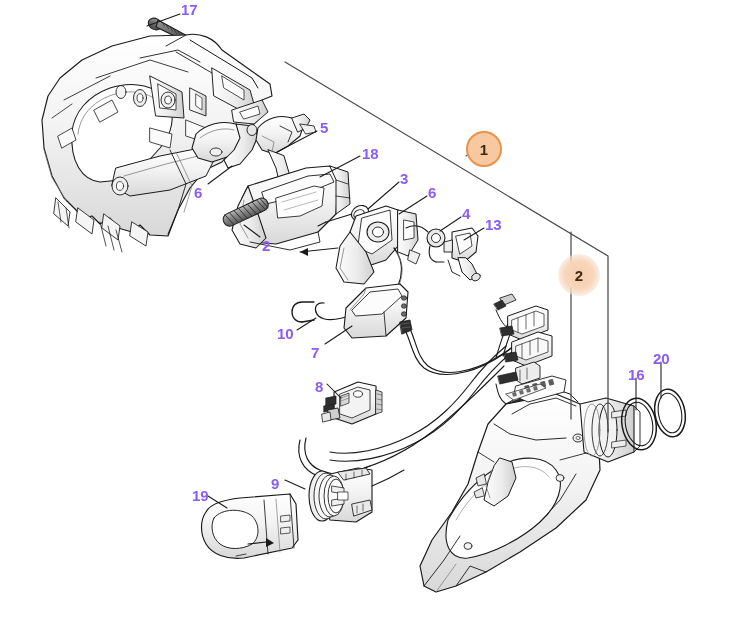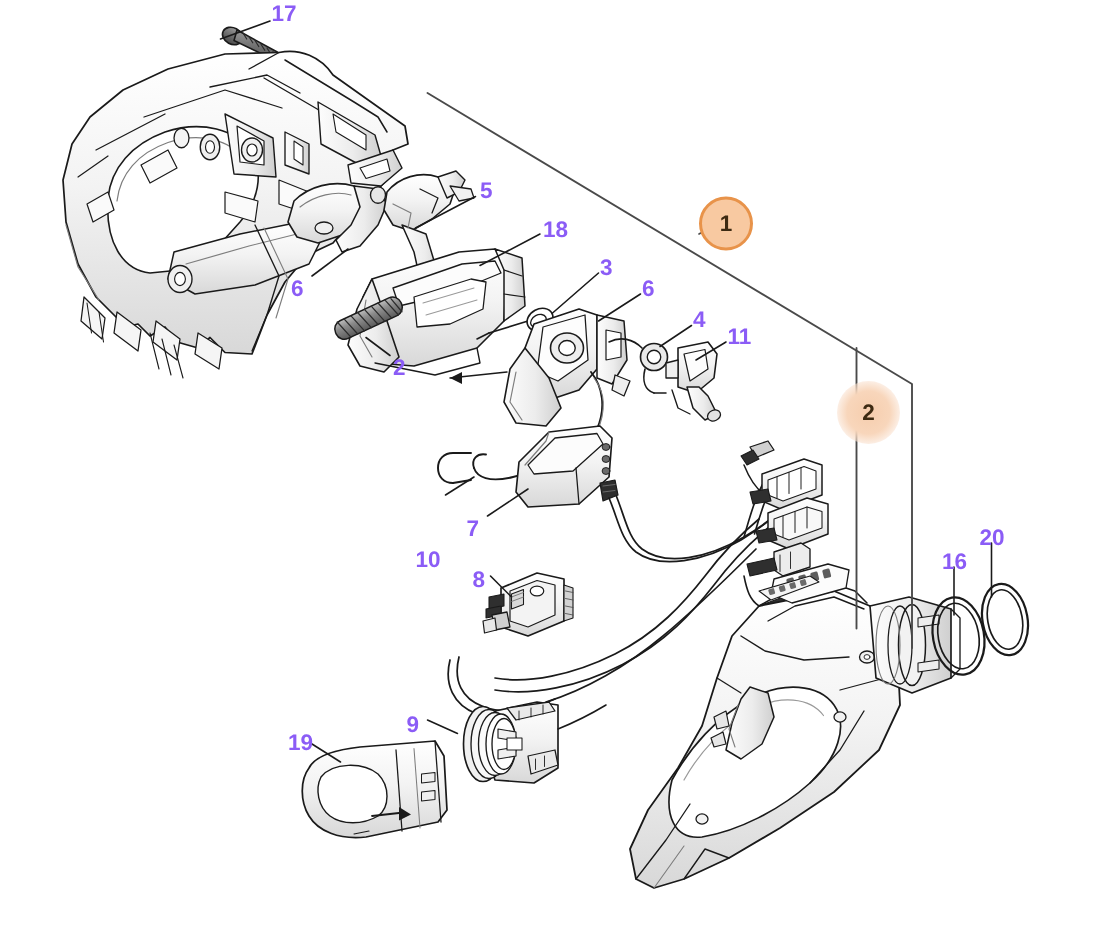--- a/index.html
+++ b/index.html
@@ -509,23 +509,23 @@
     <span>2</span>
   </div>
 
   <div class="part-label" style="left:181px; top:2px;">17</div>
   <div class="part-label" style="left:320px; top:120px;">5</div>
   <div class="part-label" style="left:362px; top:146px;">18</div>
   <div class="part-label" style="left:194px; top:185px;">6</div>
   <div class="part-label" style="left:400px; top:171px;">3</div>
   <div class="part-label" style="left:428px; top:185px;">6</div>
   <div class="part-label" style="left:462px; top:206px;">4</div>
-  <div class="part-label" style="left:485px; top:217px;">11</div>
+  <div class="part-label" style="left:485px; top:217px;">13</div>
   <div class="part-label" style="left:262px; top:238px;">2</div>
-  <div class="part-label" style="left:277px; top:326px;margin-top:40px;">10</div>
+  <div class="part-label" style="left:277px; top:326px;">10</div>
   <div class="part-label" style="left:311px; top:345px;">7</div>
   <div class="part-label" style="left:315px; top:379px;">8</div>
   <div class="part-label" style="left:653px; top:351px;">20</div>
   <div class="part-label" style="left:628px; top:367px;">16</div>
   <div class="part-label" style="left:271px; top:476px;">9</div>
   <div class="part-label" style="left:192px; top:488px;">19</div>
 
 </div>
 
 </body></html>

